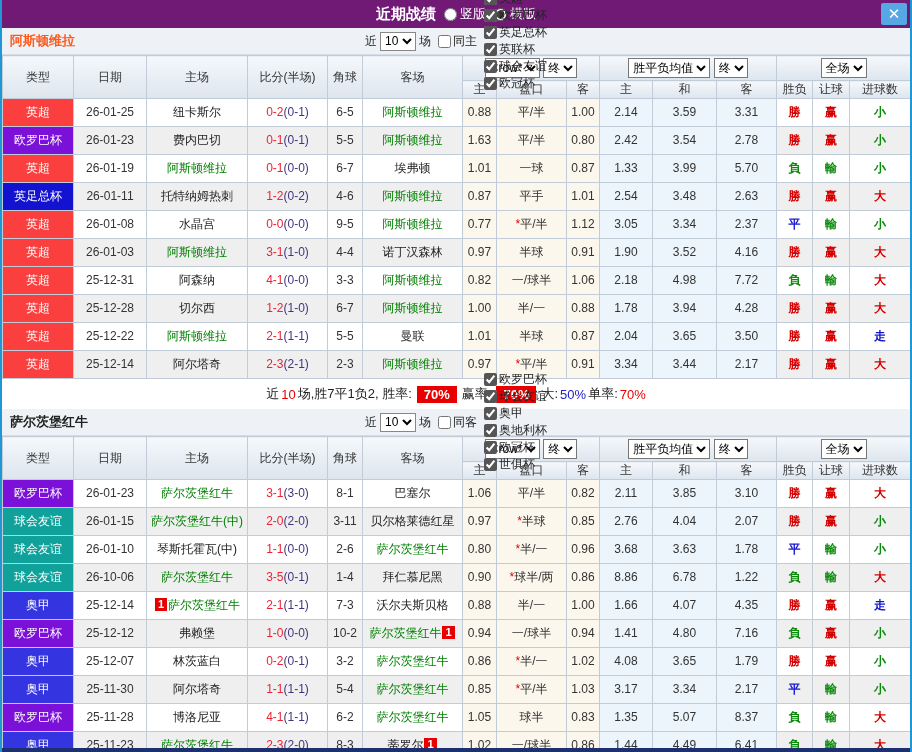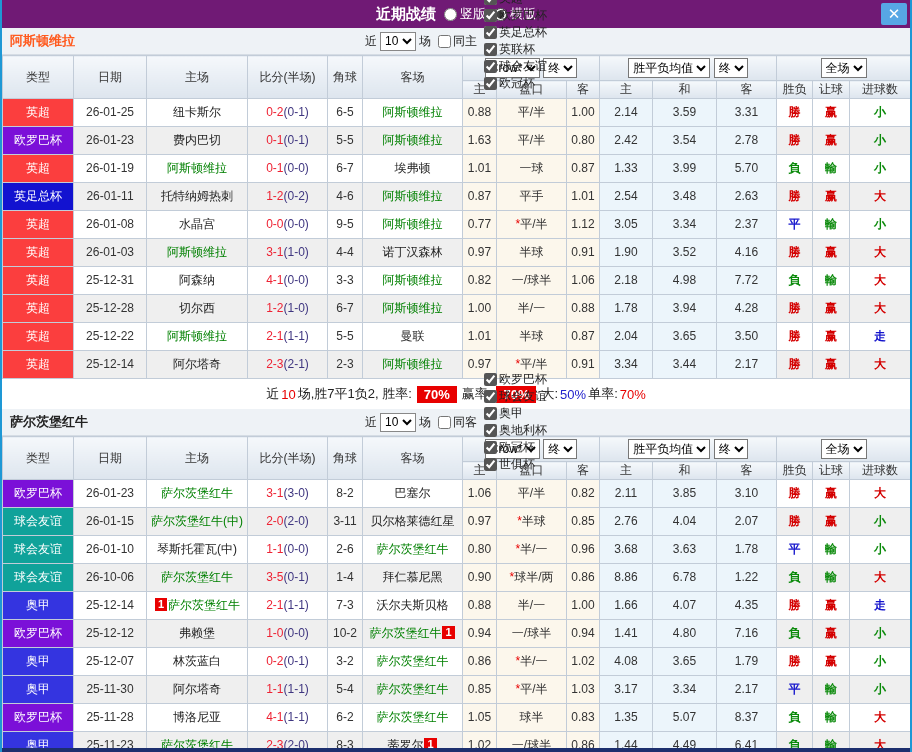--- a/index.html
+++ b/index.html
@@ -448,21 +448,21 @@
         </tr>
       </thead>
       <tbody>
             <tr>
               <td>
                 <span class="type-badge" style="background: rgb(123, 16, 216);">欧罗巴杯</span>
               </td>
               <td>26-01-23</td>
               <td><span class="tm-green">萨尔茨堡红牛</span></td>
               <td><span class="score-f">3-1</span><span class="score-h">(3-0)</span></td>
-              <td>8-2</td>
+              <td>8-1</td>
               <td><span class="tm-black">巴塞尔</span></td>
               <td class="cream">1.06</td>
               <td class="cream">平/半</td>
               <td class="cream">0.82</td>
               <td class="lblue">2.11</td>
               <td class="lblue">3.85</td>
               <td class="lblue">3.10</td>
               <td class="res" style="color: rgb(212, 0, 0);">勝</td>
               <td class="res" style="color: rgb(212, 0, 0);">赢</td>
               <td class="res" style="color: rgb(212, 0, 0);">大</td>

